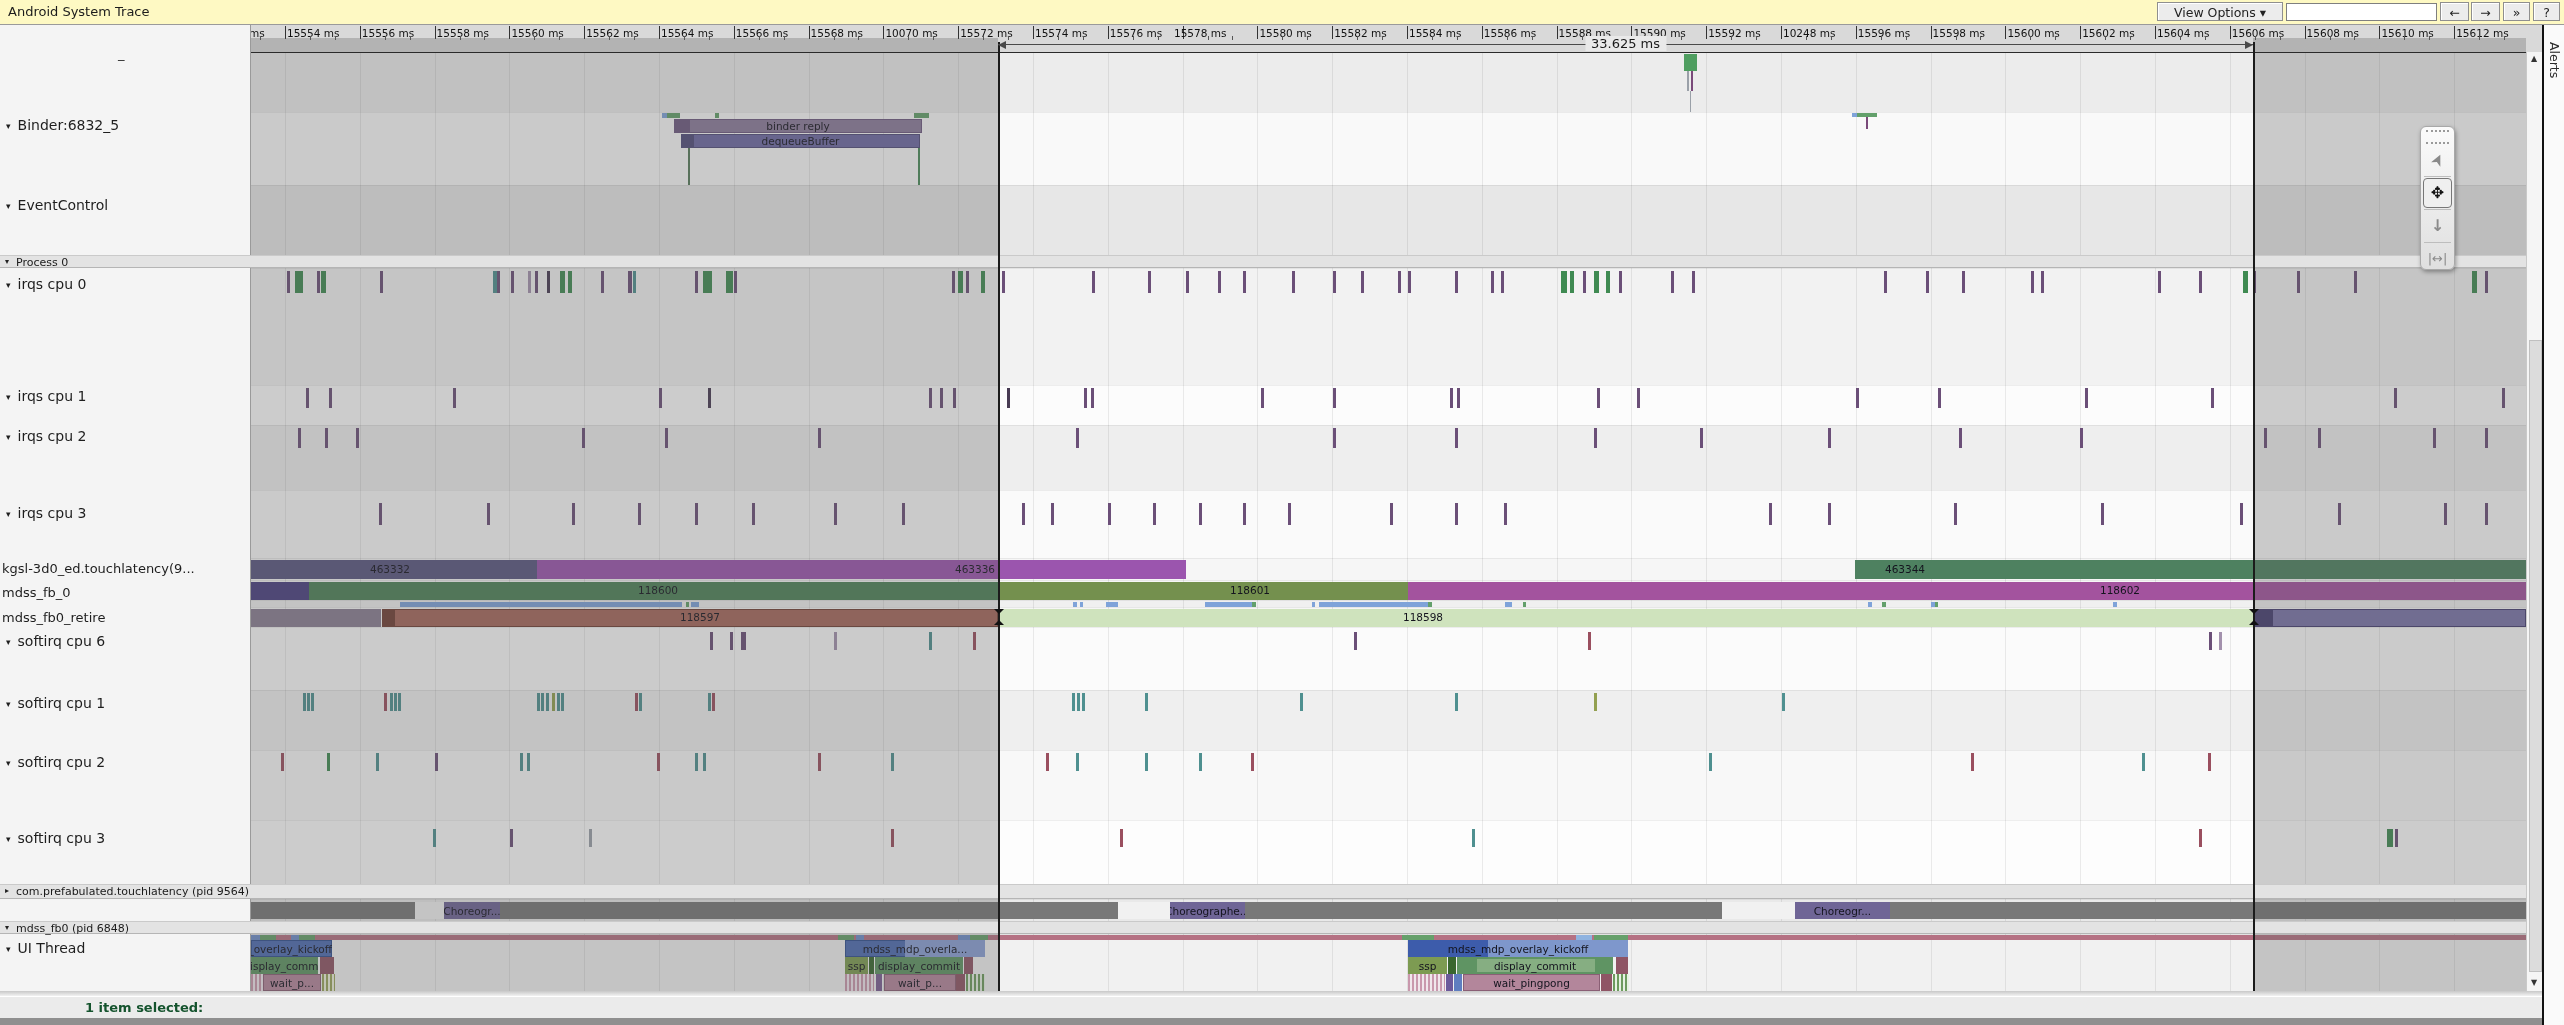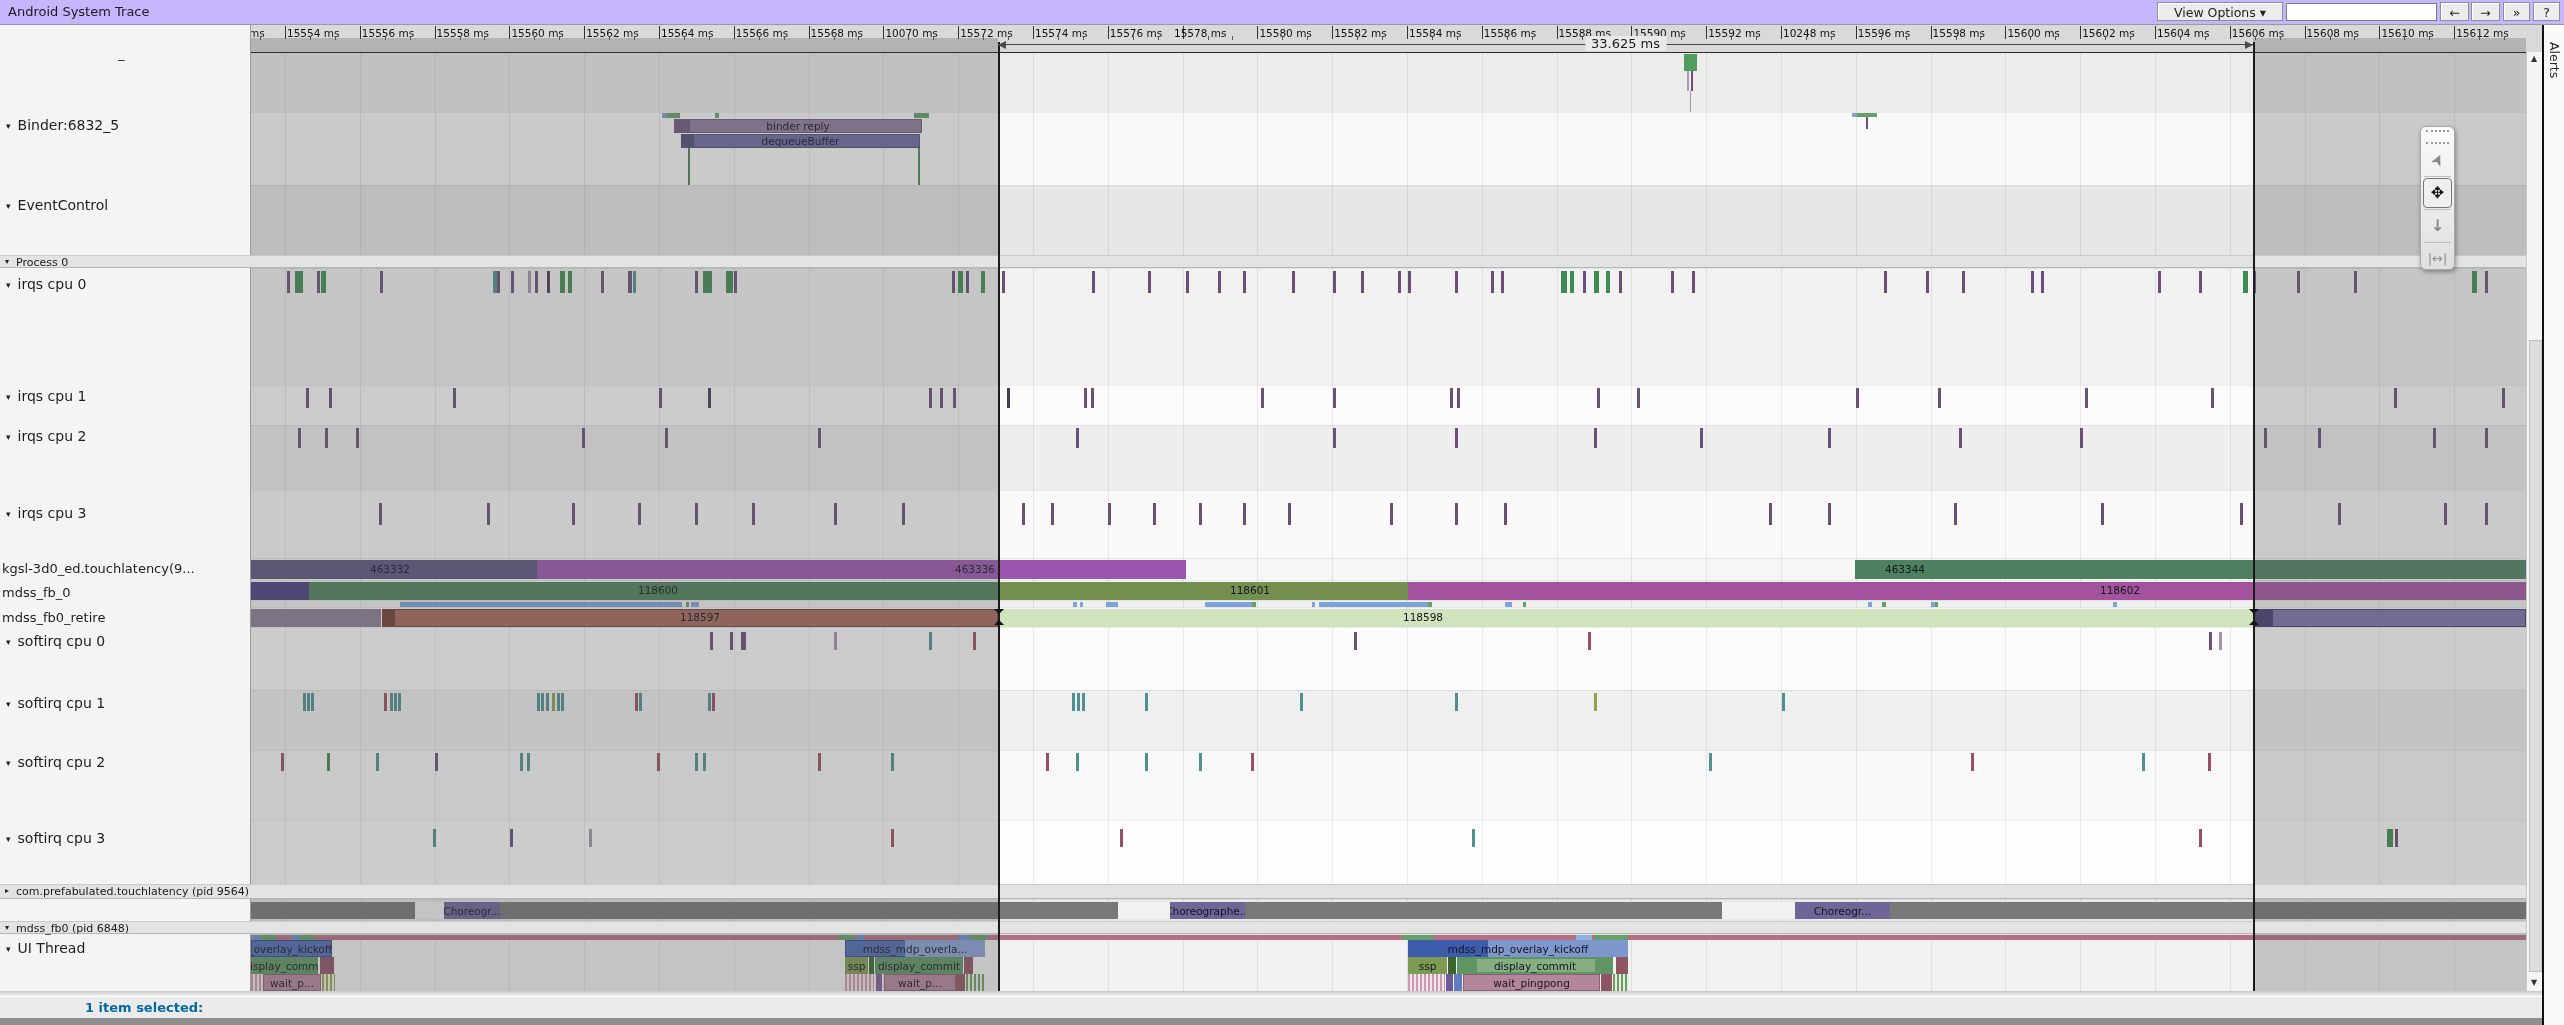--- a/index.html
+++ b/index.html
@@ -1,20 +1,20 @@
 <!DOCTYPE html>
 <html><head>
 <meta charset="utf-8">
 <style>
   html,body{margin:0;padding:0;background:#888;}
   .app{position:relative;width:2564px;height:1025px;background:#ececec;
        font-family:"DejaVu Sans","Liberation Sans",sans-serif;overflow:hidden;
        -webkit-font-smoothing:antialiased;}
   
-  .titlebar{position:absolute;left:0;top:0;width:2564px;height:24px;background:#c4b5fd;
+  .titlebar{position:absolute;left:0;top:0;width:2564px;height:24px;background:#fef9c3;
             border-bottom:1px solid #9a9a9a;z-index:12;}
   .titlebar .title{position:absolute;left:8px;top:4px;font-size:13px;color:#1c1c1c;}
   .tb-btn{position:absolute;top:2px;height:19px;background:#ececec;border:1px solid #8f8f8f;
           box-shadow:inset 1px 1px 0 #ffffff;font-size:12.5px;color:#222;text-align:center;
           line-height:19px;box-sizing:border-box;}
   .tb-input{position:absolute;top:3px;height:18px;background:#fff;border:1px solid #7f7f7f;
             box-sizing:border-box;font-size:12px;padding:0 3px;font-family:inherit;}
   
   .ruler{position:absolute;left:251px;top:24px;width:2291px;height:28px;background:#d9d9d9;
          overflow:hidden;z-index:1;}
@@ -65,21 +65,21 @@
   .pal-grip{height:10px;margin:3px 5px 0 5px;border-top:2px dotted #9a9a9a;border-bottom:2px dotted #9a9a9a;}
   .pal-btn{position:relative;height:30px;margin:1px 2px;border-radius:4px;text-align:center;
            color:#8a8a8a;font-size:16px;line-height:30px;}
   .pal-btn.active{background:#efefef;border:1.5px solid #777;color:#111;box-sizing:border-box;line-height:27px;}
   .pal-sep{height:1px;background:#bdbdbd;margin:0 3px;}
   
   .bottom-divider{position:absolute;left:0;top:991px;width:2564px;height:5px;
                   background:linear-gradient(#c8c8c8,#f2f2f2);z-index:9;}
   .statusbar{position:absolute;left:0;top:996px;width:2564px;height:22px;background:#ebebeb;
              border-top:1px solid #fff;z-index:9;}
-  .statusbar .txt{position:absolute;left:85px;top:3px;font-size:13px;font-weight:bold;color:#0369a1;}
+  .statusbar .txt{position:absolute;left:85px;top:3px;font-size:13px;font-weight:bold;color:#14532d;}
   .bottom-strip{position:absolute;left:0;top:1018px;width:2564px;height:7px;background:#8f8f8f;z-index:9;}
 </style>
 </head>
 <body>
 
 <div class="app">
 
   <div class="titlebar">
     <span class="title">Android System Trace</span>
     <div class="tb-btn" style="left:2157px;width:126px;">View Options ▾</div>
@@ -630,21 +630,21 @@
       <span class="arr">▾</span>
       <span class="txt">Process 0</span>
     </div>
     <div class="sb-item" style="top: 276px; left: 6px; font-size: 14px;"><span class="sb-arr">▾</span><span>irqs cpu 0</span></div>
     <div class="sb-item" style="top: 388px; left: 6px; font-size: 14px;"><span class="sb-arr">▾</span><span>irqs cpu 1</span></div>
     <div class="sb-item" style="top: 428px; left: 6px; font-size: 14px;"><span class="sb-arr">▾</span><span>irqs cpu 2</span></div>
     <div class="sb-item" style="top: 505px; left: 6px; font-size: 14px;"><span class="sb-arr">▾</span><span>irqs cpu 3</span></div>
     <div class="sb-item" style="top: 561px; left: 2px; font-size: 13px;"><span>kgsl-3d0_ed.touchlatency(9...</span></div>
     <div class="sb-item" style="top: 585px; left: 2px; font-size: 13px;"><span>mdss_fb_0</span></div>
     <div class="sb-item" style="top: 610px; left: 2px; font-size: 13px;"><span>mdss_fb0_retire</span></div>
-    <div class="sb-item" style="top: 633px; left: 6px; font-size: 14px;"><span class="sb-arr">▾</span><span>softirq cpu 0</span></div>
+    <div class="sb-item" style="top: 633px; left: 6px; font-size: 14px;"><span class="sb-arr">▾</span><span>softirq cpu 6</span></div>
     <div class="sb-item" style="top: 695px; left: 6px; font-size: 14px;"><span class="sb-arr">▾</span><span>softirq cpu 1</span></div>
     <div class="sb-item" style="top: 754px; left: 6px; font-size: 14px;"><span class="sb-arr">▾</span><span>softirq cpu 2</span></div>
     <div class="sb-item" style="top: 830px; left: 6px; font-size: 14px;"><span class="sb-arr">▾</span><span>softirq cpu 3</span></div>
     <div class="hdr" style="top: 884px; height: 15px;">
       <span class="arr">▸</span>
       <span class="txt">com.prefabulated.touchlatency (pid 9564)</span>
     </div>
     <div class="hdr" style="top: 921px; height: 13px;">
       <span class="arr">▾</span>
       <span class="txt">mdss_fb0 (pid 6848)</span>

